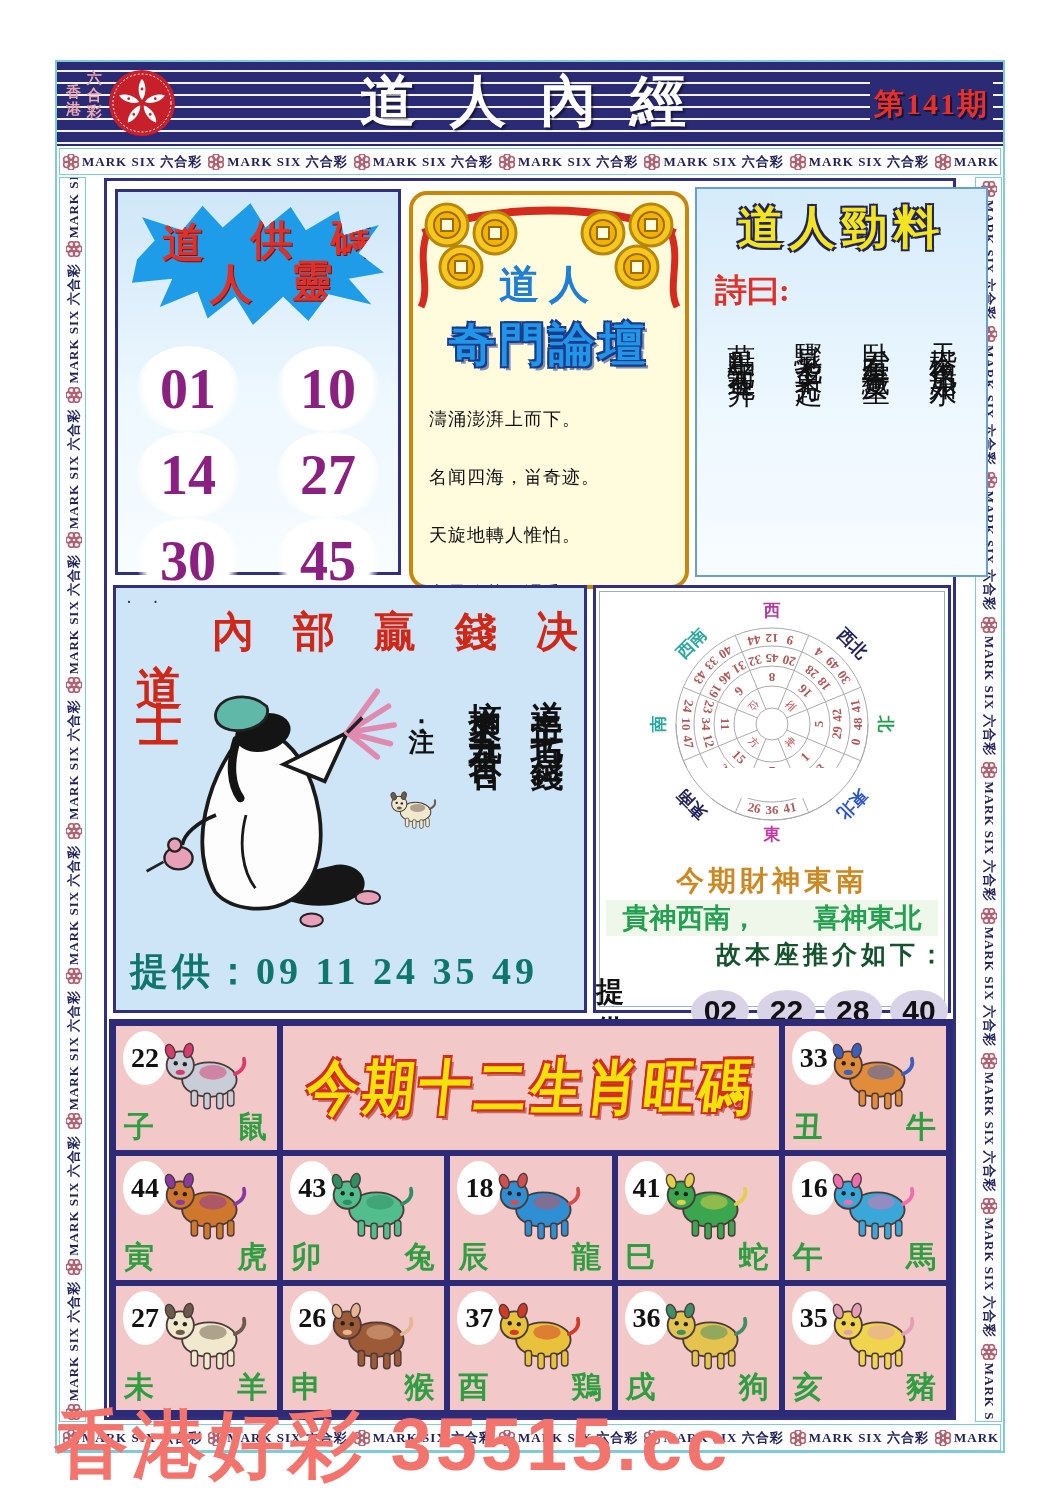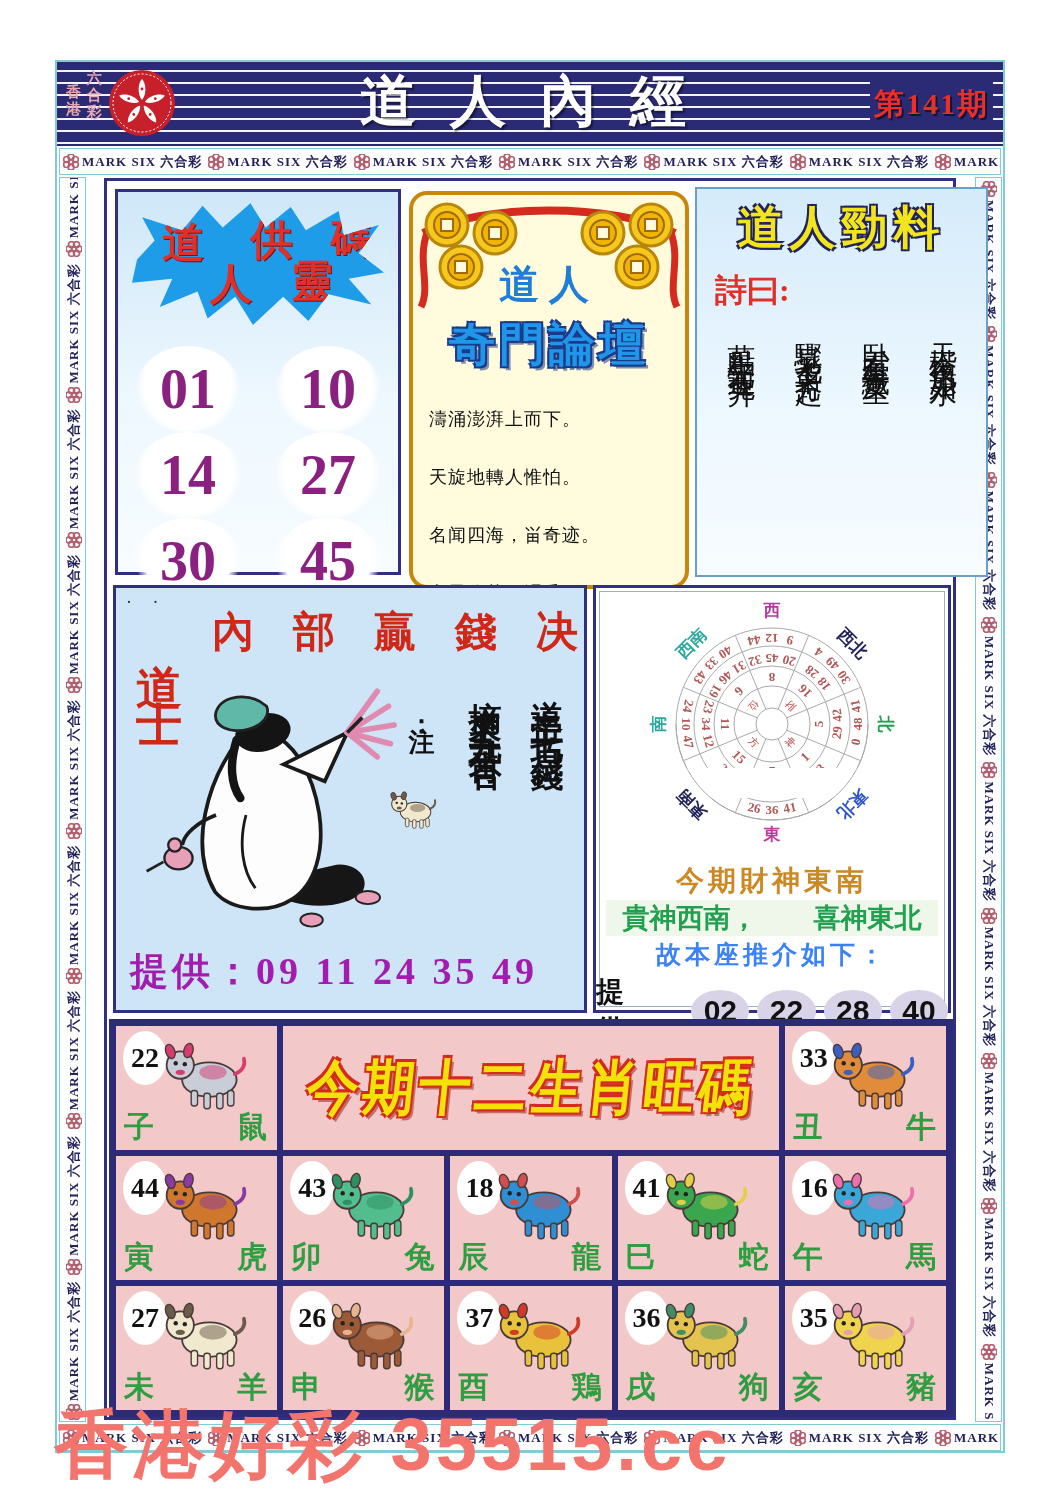--- a/index.html
+++ b/index.html
@@ -84,31 +84,31 @@
   .master-title-h{position:absolute;left:96px;top:16px;width:366px;display:flex;justify-content:space-between;
       font-size:42px;font-weight:bold;color:#d02818;}
   .master-col{position:absolute;writing-mode:vertical-rl;text-orientation:upright;
       font-size:33px;font-weight:bold;color:#111;letter-spacing:10px;}
   .master-col.right{left:408px;top:86px;}
   .master-col.left{left:346px;top:86px;}
   .master-note{position:absolute;left:288px;top:118px;writing-mode:vertical-rl;text-orientation:upright;
       font-size:26px;font-weight:bold;color:#111;}
   .master-sheep{position:absolute;left:268px;top:200px;width:56px;height:44px;}
   .master-figure{position:absolute;left:10px;top:84px;width:300px;height:286px;}
-  .master-provide{position:absolute;left:14px;top:358px;font-size:38px;font-weight:bold;color:#a21caf;
+  .master-provide{position:absolute;left:14px;top:358px;font-size:38px;font-weight:bold;color:#0f766e;
       letter-spacing:4px;white-space:nowrap;}
   
   .box-compass{left:486px;top:404px;width:358px;height:428px;border:3px solid #312f80;background:#fff;
       box-shadow:inset 0 0 0 3px #fff,inset 0 0 0 4px #9bb0c8;}
   .compass-svg{display:block;margin:2px auto 0;}
   .cap1{text-align:center;font-size:22px;font-weight:bold;letter-spacing:8px;margin-top:0;}
   .cap2{text-align:center;font-size:28px;font-weight:bold;color:#cc8822;letter-spacing:4px;}
   .cap3{text-align:center;font-size:27px;font-weight:bold;color:#22a050;background:#eef7ea;margin:0 10px;}
   .cap3 .gap{display:inline-block;width:56px;}
-  .cap4{text-align:center;font-size:25px;font-weight:bold;color:#3b82f6;letter-spacing:4px;margin-top:2px;}
+  .cap4{text-align:right;font-size:25px;font-weight:bold;color:#14532d;letter-spacing:4px;margin-top:2px;}
   .cap-provide{display:flex;align-items:center;justify-content:center;gap:8px;margin-top:2px;}
   .cap-provide .lbl{font-size:28px;font-weight:bold;color:#111;letter-spacing:2px;}
   .oval{width:60px;height:42px;border-radius:50%;background:#d9d3e8;display:flex;align-items:center;
       justify-content:center;font-size:30px;font-weight:bold;color:#111;
       font-family:"Liberation Sans",sans-serif;}
   
   .zodiac{left:2px;top:838px;width:844px;height:398px;border:7px solid #2d2b78;background:#2d2b78;
       display:grid;grid-template-columns:repeat(5,1fr);grid-template-rows:1fr 1fr 1fr;gap:6px;}
   .zcell{position:relative;background:#f2c9c8;overflow:hidden;}
   .zcell .znum{position:absolute;left:7px;top:5px;width:44px;height:54px;border-radius:50%;background:#fff;
@@ -626,22 +626,22 @@
               <circle r="21" fill="#f6c81e" stroke="#b8860b" stroke-width="3"></circle>
               <circle r="13" fill="#f0b400" stroke="#a06a00" stroke-width="2"></circle>
               <rect x="-6" y="-6" width="12" height="12" fill="#fffbdc" stroke="#a06a00" stroke-width="2"></rect>
             </g>
         </g>
       </svg>
       <div class="forum-t1">道人</div>
       <div class="forum-t2">奇門論壇</div>
       <div class="forum-lines">
         <div class="forum-line">濤涌澎湃上而下。</div>
+        <div class="forum-line">名闻四海，畄奇迹。</div>
         <div class="forum-line">天旋地轉人惟怕。</div>
-        <div class="forum-line">名闻四海，畄奇迹。</div>
         <div class="forum-line">七零八落，泪垂下。</div>
       </div>
 
     </div>
 
     <div class="box box-poem">
       <div class="poem-title">道人勁料</div>
       <div class="poem-label">詩曰:</div>
       <div class="poem-cols">
         <div class="poem-col">天楷夜色凉如水，</div>

